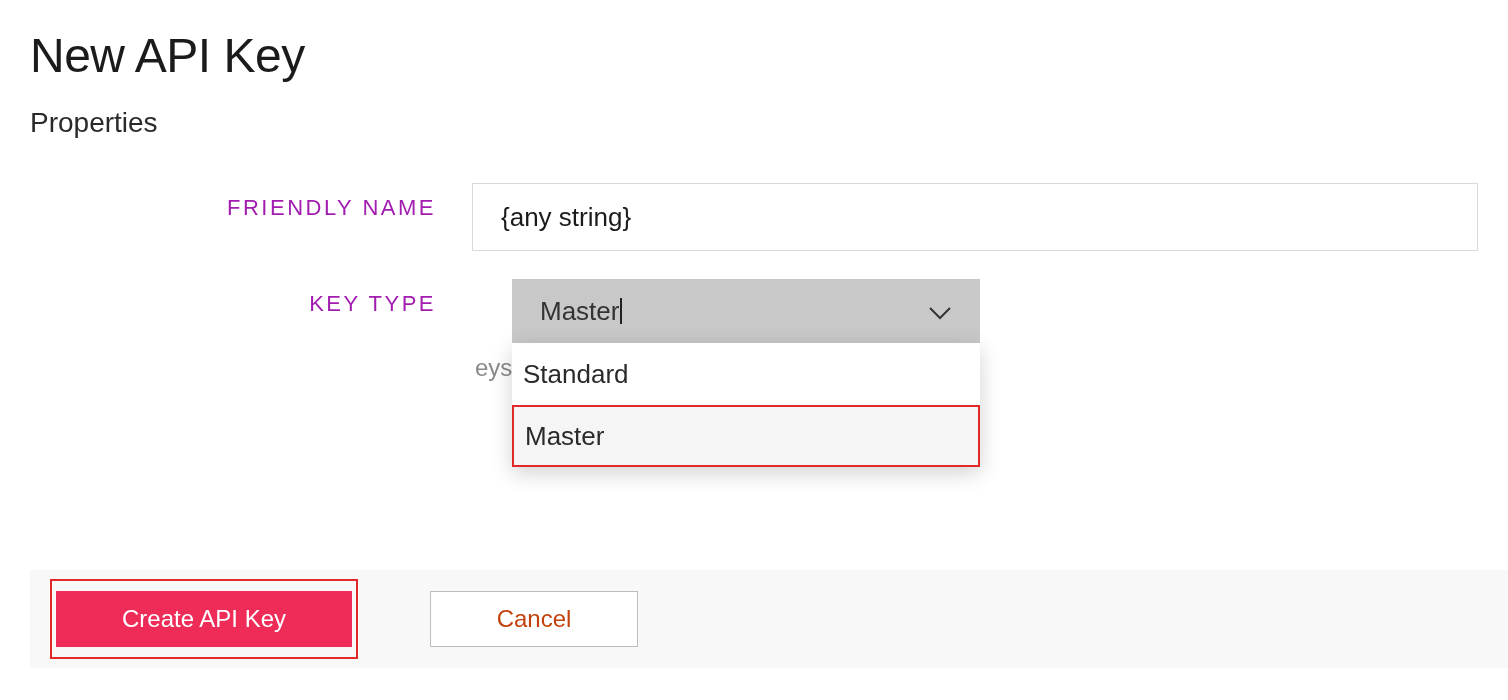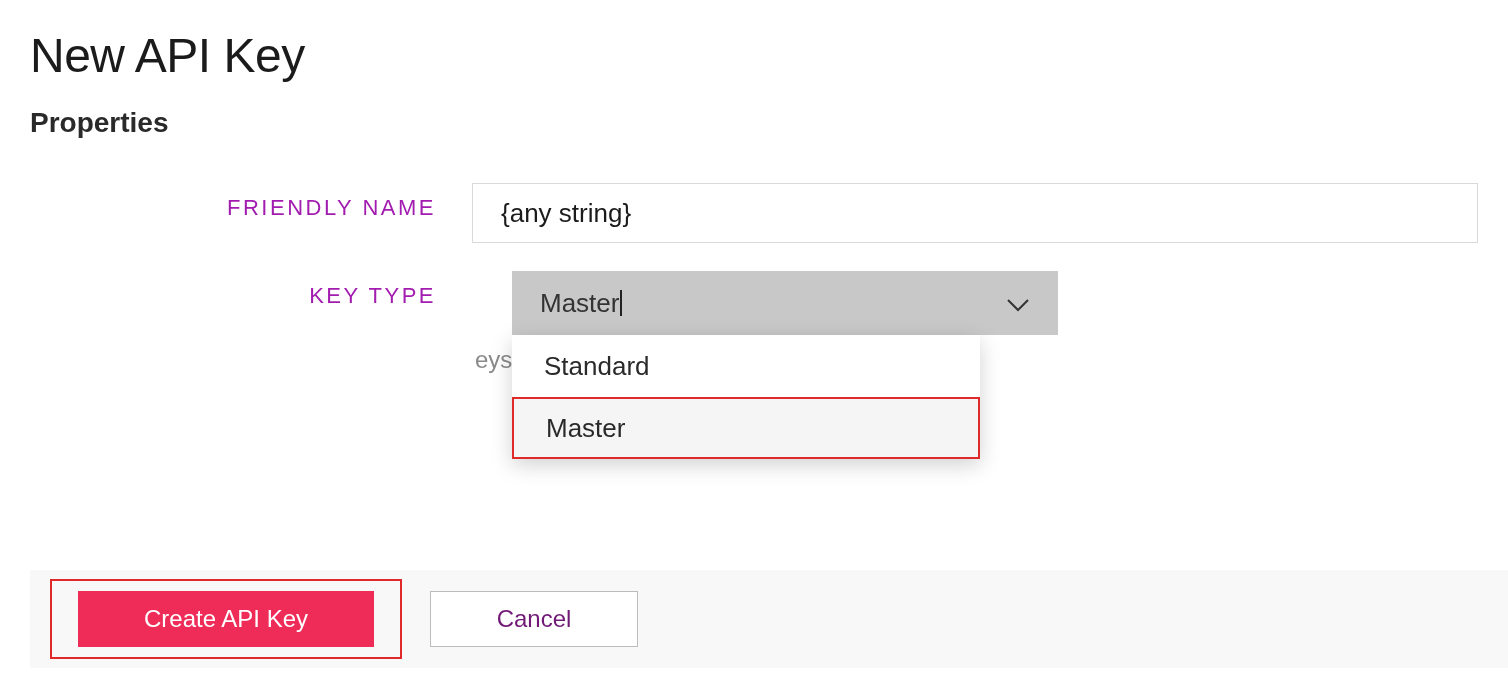--- a/index.html
+++ b/index.html
@@ -18,21 +18,21 @@
     }
     .page-title {
       font-size: 48px;
       font-weight: 400;
       color: #1b1b1b;
       margin-bottom: 24px;
       letter-spacing: -0.5px;
     }
     .section-title {
       font-size: 28px;
-      font-weight: 700;
+      font-weight: 400;
       color: #2a2a2a;
       margin-bottom: 44px;
     }
     .form-row {
       display: flex;
       align-items: flex-start;
       margin-bottom: 28px;
       position: relative;
     }
     .label-col {
@@ -46,31 +46,31 @@
       letter-spacing: 2.5px;
       color: #a21caf;
       font-weight: 400;
     }
     .field-col {
       flex: 1;
       position: relative;
     }
     .text-input {
       width: 100%;
-      height: 60px;
+      height: 68px;
       border: 1px solid #d9d9d9;
       padding: 0 28px;
       font-size: 26px;
       color: #1b1b1b;
       background: #ffffff;
       font-family: inherit;
     }
     .select-wrapper {
       position: relative;
-      width: 546px;
+      width: 468px;
     }
     .select-button {
       width: 100%;
       height: 64px;
       background: #c8c8c8;
       border: none;
       padding: 0 28px;
       font-size: 26px;
       color: #333333;
       display: flex;
@@ -98,21 +98,21 @@
       position: absolute;
       top: 64px;
       left: 0;
       width: 468px;
       background: #ffffff;
       box-shadow: 0 6px 20px rgba(0,0,0,0.18);
       z-index: 5;
     }
     .dropdown-item {
       height: 62px;
-      padding: 0 32px;
+      padding: 0 11px;
       font-size: 26px;
       color: #2a2a2a;
       display: flex;
       align-items: center;
       cursor: pointer;
       background: #ffffff;
     }
     .dropdown-item.highlighted {
       background: #f5f5f5;
       border: 2px solid #e02a2a;
@@ -133,42 +133,43 @@
       bottom: 32px;
       height: 98px;
       background: #f8f8f8;
       display: flex;
       align-items: center;
       padding-left: 20px;
       gap: 28px;
     }
     .primary-btn-wrap {
       border: 2px solid #e02a2a;
-      padding: 10px 26px;
+      padding: 10px 4px;
     }
     .primary-btn {
       background: #ef2b58;
       color: #ffffff;
       border: none;
       height: 56px;
       min-width: 296px;
       padding: 0 40px;
       font-size: 24px;
       cursor: pointer;
       font-family: inherit;
     }
     .secondary-btn {
       background: #ffffff;
-      color: #701a75;
+      color: #c2410c;
       border: 1px solid #bcbcbc;
       height: 56px;
       min-width: 208px;
       font-size: 24px;
       cursor: pointer;
       font-family: inherit;
+      margin-left: 44px;
     }
     .keytype-row {
       margin-bottom: 0;
       gap: 40px;
     }
   </style>
 </head>
 <body>
 
 <h1 class="page-title">New API Key</h1>

